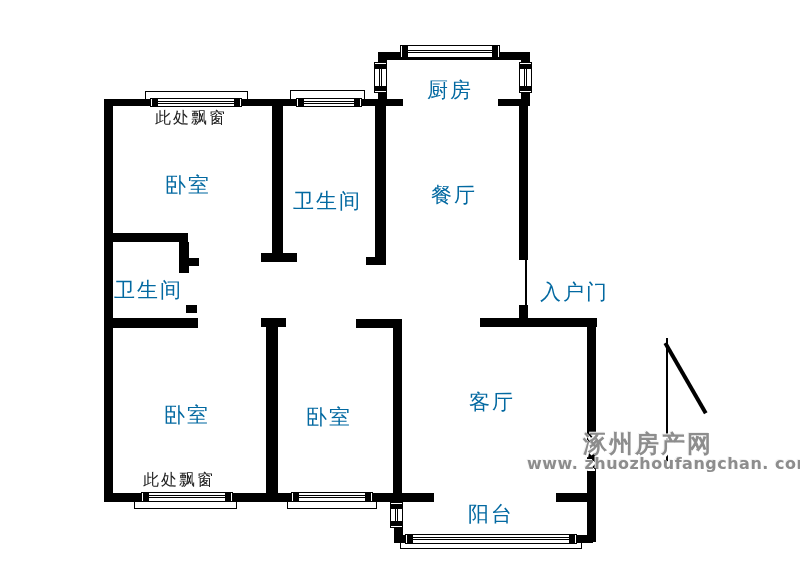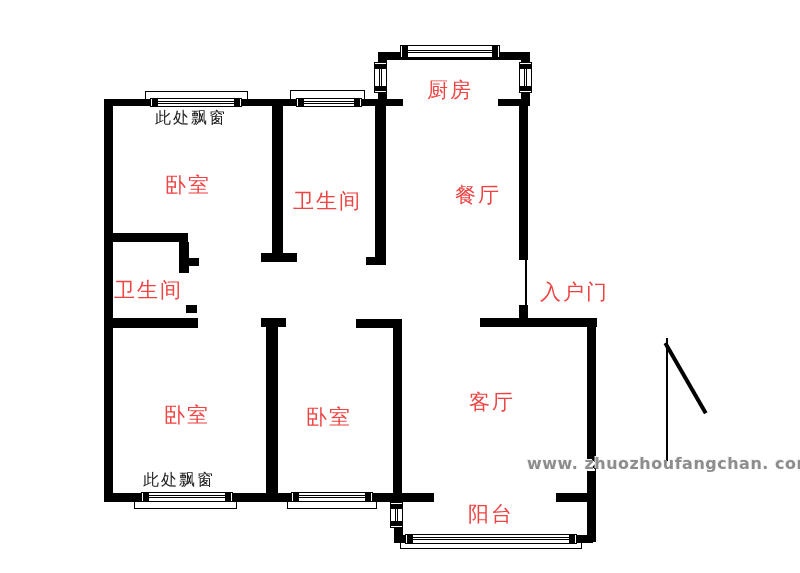--- a/index.html
+++ b/index.html
@@ -18,21 +18,21 @@
   .winv{position:absolute;background:#fff;border:1px solid #000;box-sizing:border-box;}
   .winv .gl{position:absolute;top:2px;bottom:2px;left:50%;width:3px;margin-left:-2px;
             border-left:1px solid #000;border-right:1px solid #000;background:#fff;box-sizing:border-box;}
   .winv .br{position:absolute;background:#000;height:5px;left:0;right:0;}
   .winv .br.t{top:1px}.winv .br.b{bottom:1px}
   
   .bay{position:absolute;border:1px solid #000;box-sizing:border-box;background:#fff;}
   
   .leaf{position:absolute;background:#000;transform-origin:0 0;}
   
-  .lbl{position:absolute;color:#ef4444;line-height:1;white-space:nowrap;font-size:21px;letter-spacing:2px;}
+  .lbl{position:absolute;color:#0369a1;line-height:1;white-space:nowrap;font-size:21px;letter-spacing:2px;}
   .lbl.small{font-size:16px;letter-spacing:2px;color:#222;}
   
   .wm{position:absolute;font-family:"DejaVu Sans","Liberation Sans",sans-serif;font-weight:bold;
       color:#8d8d8d;white-space:nowrap;line-height:1;
       text-shadow:1px 1px 0 #ffffff,-1px -1px 0 #f2f2f2,2px 2px 0 #ffffff;}
 </style>
 </head>
 <body>
 
 <div id="canvas">
@@ -120,24 +120,25 @@
   <i class="winv" style="left:390px;top:502px;width:13px;height:26px">
       <b class="gl"></b>
       <b class="br t"></b>
       <b class="br b"></b>
     </i>
 
   <div class="lbl small" style="left:155px;top:110px">此处飘窗</div>
   <div class="lbl" style="left:165px;top:175px">卧室</div>
   <div class="lbl" style="left:293px;top:191px">卫生间</div>
   <div class="lbl" style="left:427px;top:80px">厨房</div>
-  <div class="lbl" style="left:455px;top:185px">餐厅</div>
+  <div class="lbl" style="left:431px;top:185px">餐厅</div>
   <div class="lbl" style="left:114px;top:280px">卫生间</div>
   <div class="lbl" style="left:540px;top:282px">入户门</div>
   <div class="lbl" style="left:164px;top:405px">卧室</div>
   <div class="lbl" style="left:306px;top:407px">卧室</div>
   <div class="lbl" style="left:469px;top:392px">客厅</div>
   <div class="lbl" style="left:468px;top:504px">阳台</div>
   <div class="lbl small" style="left:143px;top:472px">此处飘窗</div>
 
+  <div class="wm" style="left:583px;top:432px;font-size:24px;letter-spacing:2px">涿州房产网</div>
   <div class="wm" style="left:527px;top:456px;font-size:16px;letter-spacing:0.5px">www. zhuozhoufangchan. com</div>
 
 </div>
 
 </body></html>

